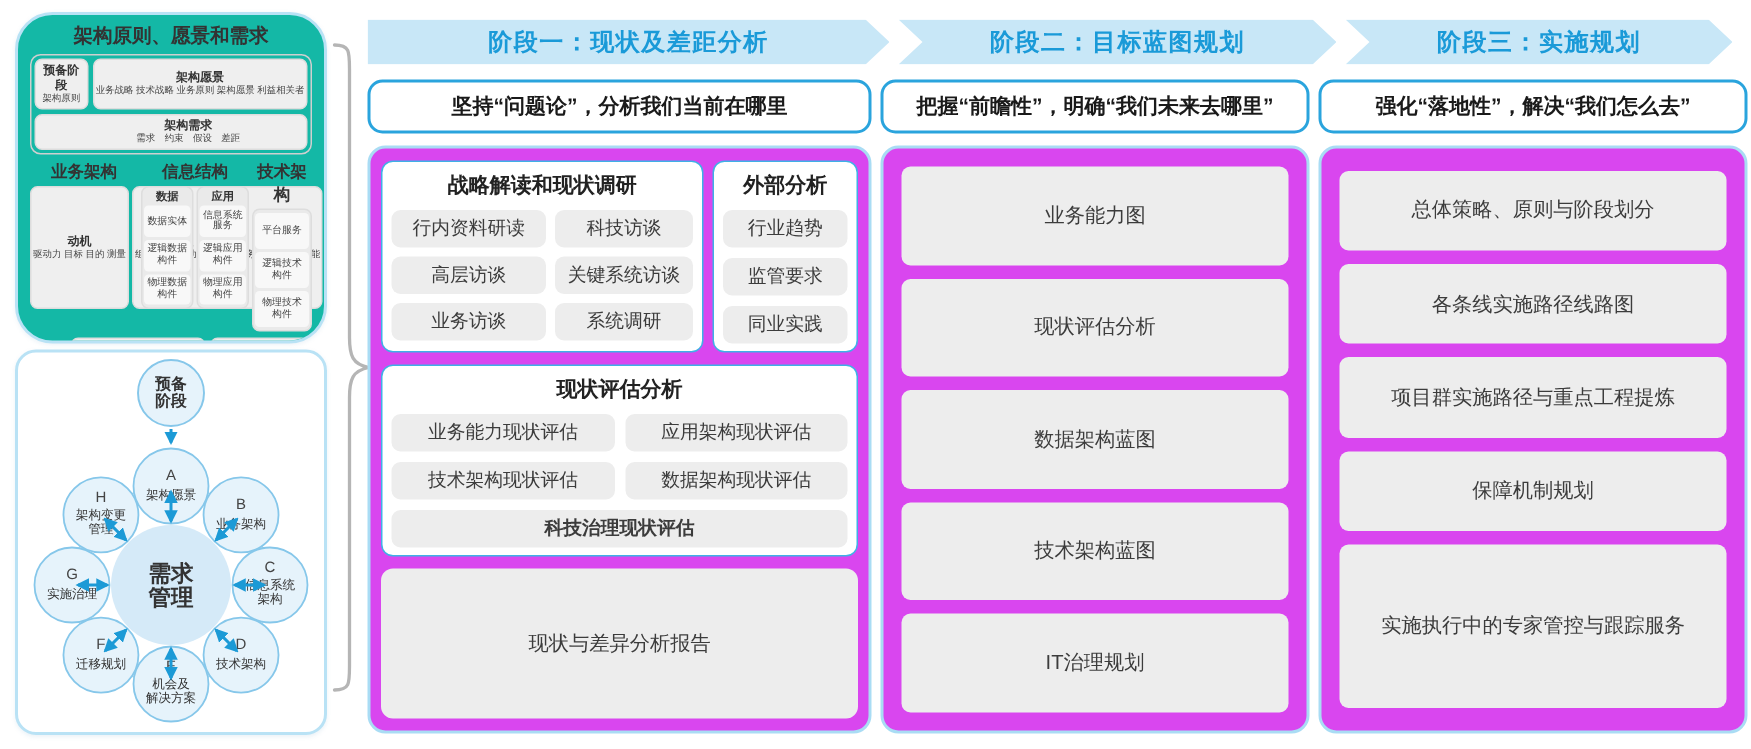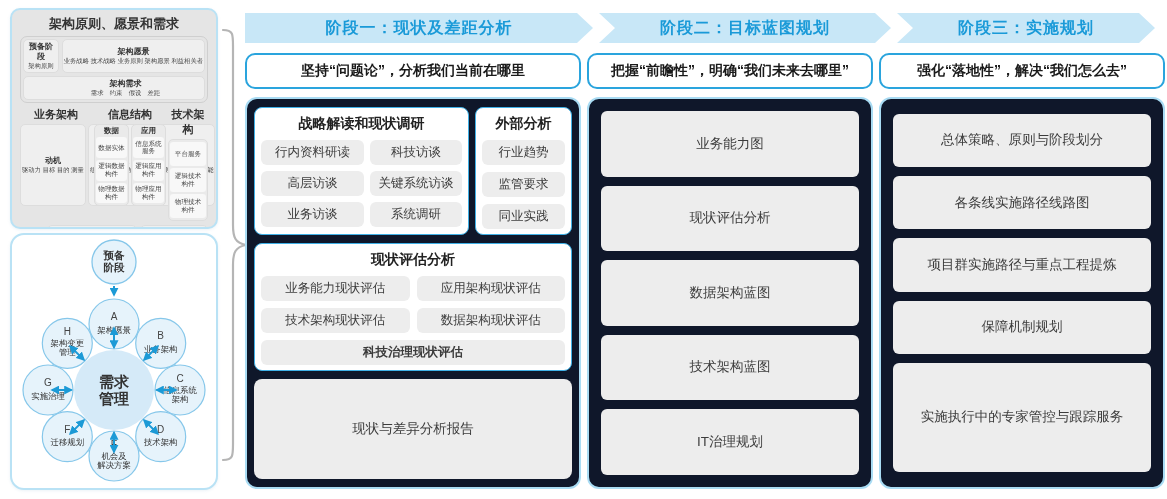--- a/index.html
+++ b/index.html
@@ -1,21 +1,21 @@
 <!DOCTYPE html>
 <html><head>
 <meta charset="utf-8">
 <style>
   html,body{margin:0;padding:0;background:#fff;}
   body{width:1167px;height:499px;font-family:"Liberation Sans","DejaVu Sans",sans-serif;overflow:hidden;}
   .canvas{position:relative;width:1167px;height:499px;background:#fff;}
   *{box-sizing:border-box;}
 
   
-  .lt{position:absolute;left:10px;top:8px;width:208px;height:221px;border:2px solid #b9e2f5;border-radius:10px;background:#e5e5e5;padding:4px 8px;overflow:hidden;box-shadow:0 1px 3px rgba(120,170,200,.15);}
+  .lt{position:absolute;left:10px;top:8px;width:208px;height:221px;border:2px solid #b9e2f5;border-radius:25px;background:#14b8a6;padding:4px 8px;overflow:hidden;box-shadow:0 1px 3px rgba(120,170,200,.15);}
   .lt-title{font-size:13px;font-weight:bold;text-align:center;color:#333;margin:1px 0 3px;}
   .lt-group{border:1px solid #cfcfcf;border-radius:7px;padding:2px;}
   .lt-rowA{display:flex;gap:3px;}
   .gbx{background:#efefef;border:1px solid #ddd;border-radius:5px;text-align:center;padding:2px 1px;display:flex;flex-direction:column;justify-content:center;}
   .gbx b{font-size:8px;color:#333;line-height:1.25;white-space:pre-line;}
   .gbx span{font-size:6.3px;color:#444;line-height:1.3;white-space:nowrap;}
   .prepbox{width:48px;}
   .visionbox{flex:1;}
   .reqbox{margin-top:3px;padding-left:24px;}
   .lt-cols{display:grid;grid-template-columns:72px 72px 40px;gap:2px;margin-top:4px;}
@@ -44,21 +44,21 @@
   .band2{left:599px;width:292px;clip-path:polygon(0 0,calc(100% - 16px) 0,100% 50%,calc(100% - 16px) 100%,0 100%,16px 50%);}
   .band3{left:897px;width:258px;clip-path:polygon(0 0,calc(100% - 16px) 0,100% 50%,calc(100% - 16px) 100%,0 100%,16px 50%);}
 
   
   .subtitle{position:absolute;top:53px;height:36px;background:#fff;border:2px solid #2aa4dd;border-radius:10px;display:flex;align-items:center;justify-content:center;font-weight:bold;font-size:14px;color:#1a1a1a;white-space:nowrap;}
   .s1{left:245px;width:336px;}
   .s2{left:587px;width:286px;}
   .s3{left:879px;width:286px;}
 
   
-  .panel{position:absolute;top:97px;height:392px;background:#0f172a;border:2px solid #a9dcf4;border-radius:12px;}
+  .panel{position:absolute;top:97px;height:392px;background:#d946ef;border:2px solid #a9dcf4;border-radius:12px;}
   .p1{left:245px;width:336px;padding:8px 7px;display:flex;flex-direction:column;}
   .p2{left:587px;width:286px;padding:12px 12px;}
   .p3{left:879px;width:286px;padding:15px 12px;}
   .row1{display:flex;gap:6px;}
   .bbox{border:1.5px solid #3fb0e6;border-radius:8px;padding:5px 6px;background:#fff;}
   .btitle{font-weight:bold;font-size:14px;color:#222;text-align:center;margin:2px 0 7px;}
   .strategy{flex:1;}
   .sgrid{display:grid;grid-template-columns:1.12fr 1fr;gap:6px;}
   .external{width:97px;}
   .xcol{display:flex;flex-direction:column;gap:7px;}

